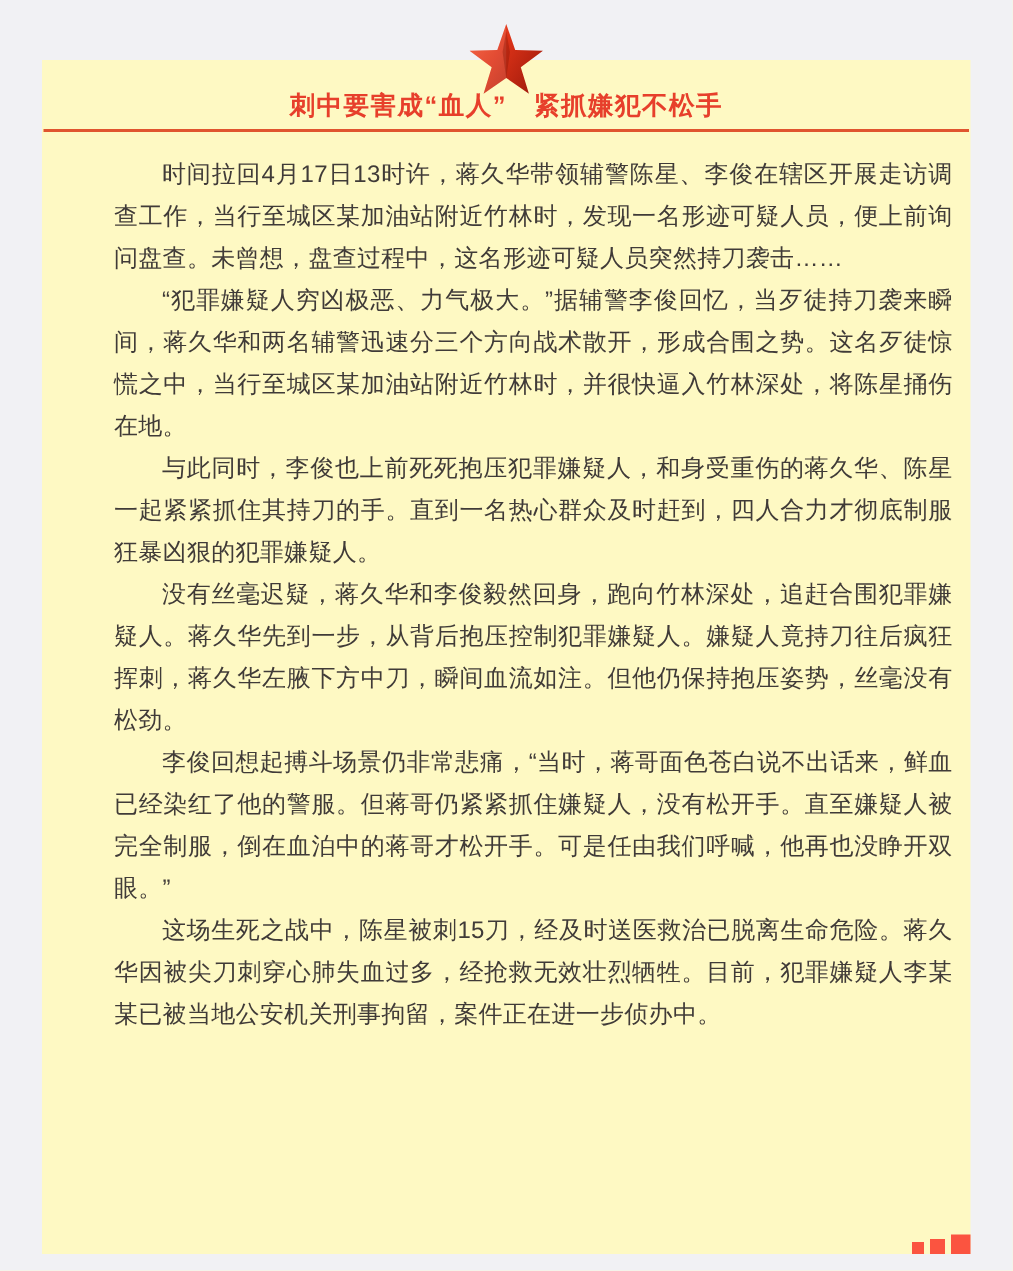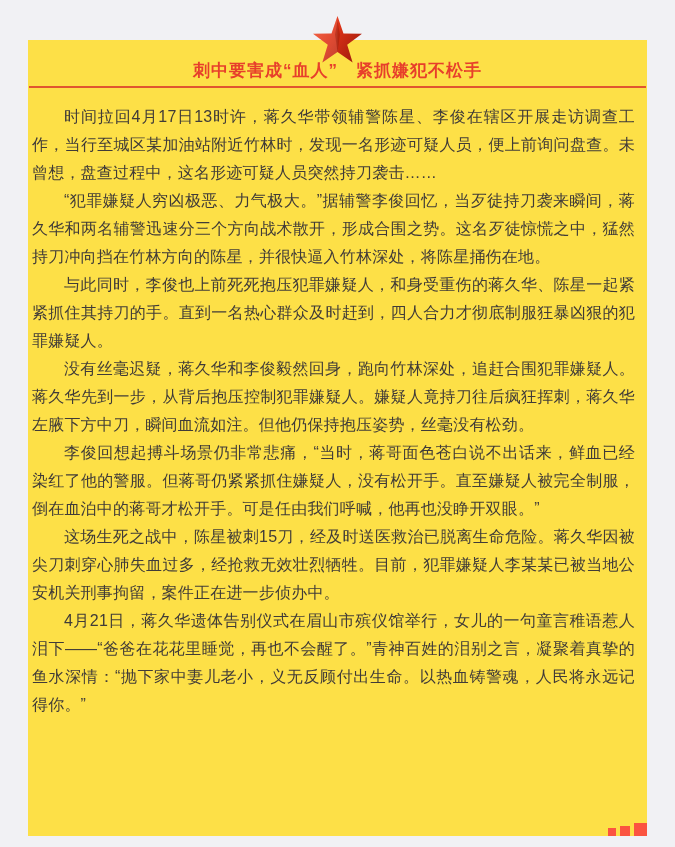--- a/index.html
+++ b/index.html
@@ -11,21 +11,21 @@
   }
   .page {
     position: relative;
     width: 675px; height: 847px;
     background: #f1f1f4;
   }
   .card {
     position: absolute;
     left: 28px; top: 40px;
     width: 619px; height: 796px;
-    background: #fde047;
+    background: #fef9c3;
   }
   .star-wrap {
     position: absolute;
     left: 313px; top: 16px;
     width: 49px; height: 47px;
     z-index: 2;
   }
   .title {
     margin-top: 21px;
     text-align: center;
@@ -35,20 +35,21 @@
     font-weight: bold;
     letter-spacing: 1px;
   }
   .divider {
     height: 2px;
     background: #e0552f;
     margin: 6px 1px 0 1px;
   }
   .content {
     padding: 15px 12px 0 4px;
+    margin-left: 44px;
   }
   .content p {
     font-size: 16px;
     line-height: 28px;
     color: #403b38;
     text-align: justify;
     text-indent: 2em;
     letter-spacing: 0.2px;
   }
   .corner-squares {
@@ -84,26 +85,25 @@
   </div>
 
   <div class="card">
 
     <h1 class="title">刺中要害成“血人”　紧抓嫌犯不松手</h1>
 
     <div class="divider"></div>
 
     <div class="content">
       <p>时间拉回4月17日13时许，蒋久华带领辅警陈星、李俊在辖区开展走访调查工作，当行至城区某加油站附近竹林时，发现一名形迹可疑人员，便上前询问盘查。未曾想，盘查过程中，这名形迹可疑人员突然持刀袭击……</p>
-      <p>“犯罪嫌疑人穷凶极恶、力气极大。”据辅警李俊回忆，当歹徒持刀袭来瞬间，蒋久华和两名辅警迅速分三个方向战术散开，形成合围之势。这名歹徒惊慌之中，猛然持刀冲向挡在竹林方向的陈星，并很快逼入竹林深处，将陈星捅伤在地。</p>
+      <p>“犯罪嫌疑人穷凶极恶、力气极大。”据辅警李俊回忆，当歹徒持刀袭来瞬间，蒋久华和两名辅警迅速分三个方向战术散开，形成合围之势。这名歹徒惊慌之中，当行至城区某加油站附近竹林时，并很快逼入竹林深处，将陈星捅伤在地。</p>
       <p>与此同时，李俊也上前死死抱压犯罪嫌疑人，和身受重伤的蒋久华、陈星一起紧紧抓住其持刀的手。直到一名热心群众及时赶到，四人合力才彻底制服狂暴凶狠的犯罪嫌疑人。</p>
       <p>没有丝毫迟疑，蒋久华和李俊毅然回身，跑向竹林深处，追赶合围犯罪嫌疑人。蒋久华先到一步，从背后抱压控制犯罪嫌疑人。嫌疑人竟持刀往后疯狂挥刺，蒋久华左腋下方中刀，瞬间血流如注。但他仍保持抱压姿势，丝毫没有松劲。</p>
       <p>李俊回想起搏斗场景仍非常悲痛，“当时，蒋哥面色苍白说不出话来，鲜血已经染红了他的警服。但蒋哥仍紧紧抓住嫌疑人，没有松开手。直至嫌疑人被完全制服，倒在血泊中的蒋哥才松开手。可是任由我们呼喊，他再也没睁开双眼。”</p>
       <p>这场生死之战中，陈星被刺15刀，经及时送医救治已脱离生命危险。蒋久华因被尖刀刺穿心肺失血过多，经抢救无效壮烈牺牲。目前，犯罪嫌疑人李某某已被当地公安机关刑事拘留，案件正在进一步侦办中。</p>
-      <p>4月21日，蒋久华遗体告别仪式在眉山市殡仪馆举行，女儿的一句童言稚语惹人泪下——“爸爸在花花里睡觉，再也不会醒了。”青神百姓的泪别之言，凝聚着真挚的鱼水深情：“抛下家中妻儿老小，义无反顾付出生命。以热血铸警魂，人民将永远记得你。”</p>
     </div>
 
     <div class="corner-squares">
       <div class="sq sq1"></div>
       <div class="sq sq2"></div>
       <div class="sq sq3"></div>
     </div>
 
   </div>
 </div>

